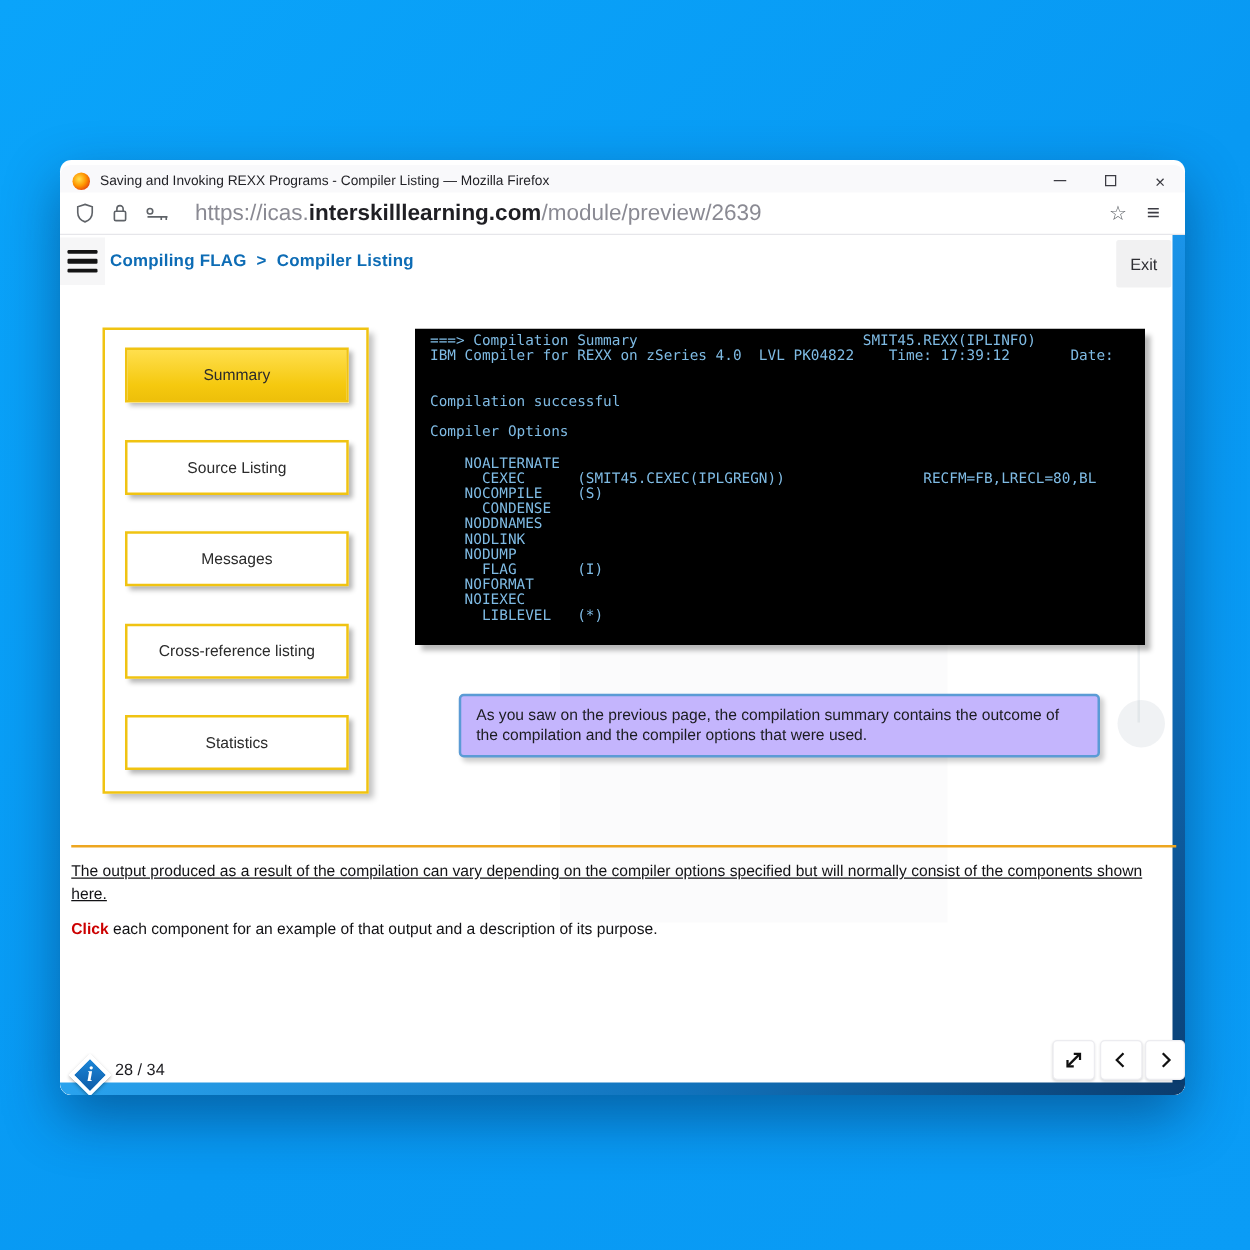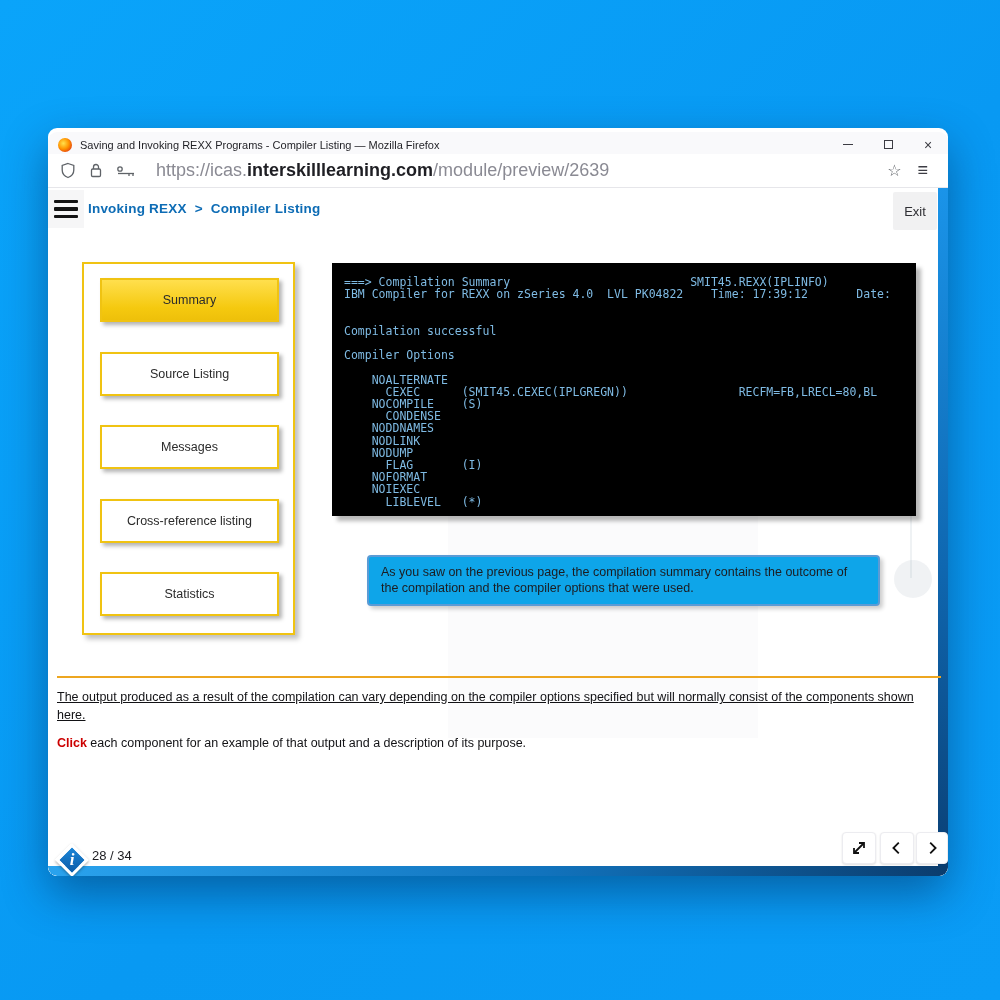--- a/index.html
+++ b/index.html
@@ -64,26 +64,26 @@
               border:2px solid #f0c312; box-shadow:3px 3px 4px rgba(0,0,0,.3);
               display:flex; align-items:center; justify-content:center;
               font-size:12.5px; color:#2b2b2b; cursor:pointer; }
   .nav-card:nth-of-type(1) { top:14px; background:linear-gradient(180deg,#ffdf4d 0%,#f5c90f 70%,#eec00a 100%);text-align:right; }
   .nav-card:nth-of-type(2) { top:88px; }
   .nav-card:nth-of-type(3) { top:161px; }
   .nav-card:nth-of-type(4) { top:235px; }
   .nav-card:nth-of-type(5) { top:308px; }
 
   .terminal { position:absolute; left:284px; top:75px; width:584px; height:253px; background:#000;
-              box-shadow:5px 5px 4px rgba(0,0,0,.28); padding:13px 12px; overflow:hidden; }
+              box-shadow:5px 5px 4px rgba(0,0,0,.28); padding:3px 12px; overflow:hidden; }
   .terminal pre { font-family:"DejaVu Sans Mono", monospace; font-size:11.5px; line-height:12.2px;
                   color:#7fbbe4; white-space:pre; }
 
   .info-box { position:absolute; left:319px; top:367px; width:513px; min-height:46px;
-              background:#0ea5e9; border:2px solid #5b9bd5; border-radius:4px;
+              background:#c4b5fd; border:2px solid #5b9bd5; border-radius:4px;
               box-shadow:3px 3px 4px rgba(0,0,0,.2); padding:7px 12px;
               font-size:12.5px; color:#1c1c20; line-height:1.3; }
 
   .divider { position:absolute; left:9px; top:488px; width:884px; height:2px; background:#eda620; }
   .body-para { position:absolute; left:9px; top:500px; width:886px; font-size:12.5px;
                color:#121215; line-height:1.45;text-decoration:underline; }
   .click-para { position:absolute; left:9px; top:546px; width:886px; font-size:12.5px;
                 color:#121215; line-height:1.45; }
   .click-word { color:#cc0000; font-weight:700; }
 
@@ -153,21 +153,21 @@
       <div class="deco-line"></div>
       <div class="edge-right"></div>
       <div class="edge-bottom"></div>
 
       <div class="menu-box">
         <span></span>
         <span></span>
         <span></span>
       </div>
       <div class="breadcrumb">
-        <span>Invoking REXX</span><span class="sep">&gt;</span><span>Compiler Listing</span>
+        <span>Compiling FLAG</span><span class="sep">&gt;</span><span>Compiler Listing</span>
       </div>
       <div class="exit-btn">Exit</div>
 
       <div class="sidebar">
         <div class="nav-card">Summary</div>
         <div class="nav-card">Source Listing</div>
         <div class="nav-card">Messages</div>
         <div class="nav-card">Cross-reference listing</div>
         <div class="nav-card">Statistics</div>
       </div>

